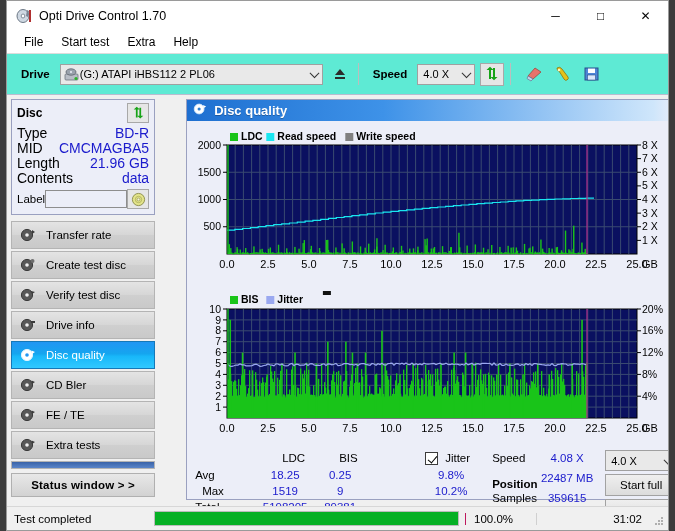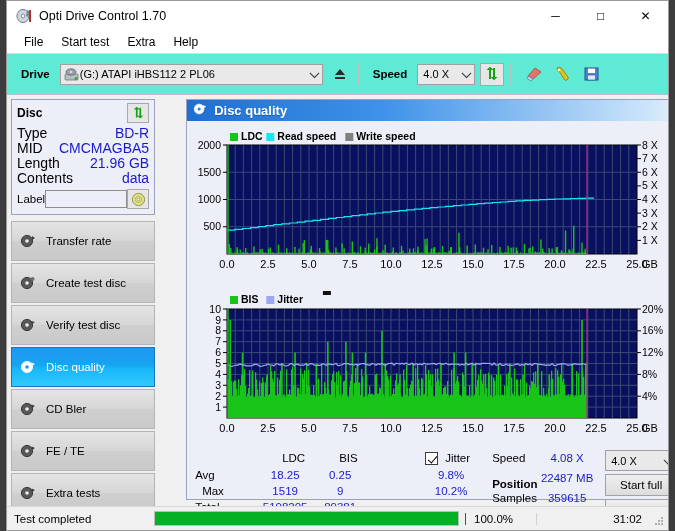--- a/index.html
+++ b/index.html
@@ -122,21 +122,21 @@
     border: 1px solid #8e8e8e;
     box-sizing: border-box;
   }
   .cd-btn {
     width: 22px; height: 20px; background: #e6e6e6;
     border: 1px solid #a8a8a8; box-sizing: border-box;
     display: flex; align-items: center; justify-content: center;
   }
   .navlist { margin-top: 6px; }
   .navitem {
-    height: 40px;
+    height: 28px;
     background: linear-gradient(to bottom,#e4e4e4 0%,#d6d6d6 50%,#cfcfcf 51%,#c9c9c9 100%);
     border: 1px solid #b4b4b4;
     box-sizing: border-box;
     display: flex; align-items: center;
     margin-bottom: 2px;
     font-size: 11.5px; color: #000;
     cursor: default;
   }
   .navitem .ic { width: 22px; margin-left: 8px; display: flex; align-items: center; }
   .navitem .lb { margin-left: 4px; }
@@ -379,20 +379,30 @@
         </div>
         <div class="navitem">
           <span class="ic">
             <svg width="16" height="16" viewBox="0 0 16 16">
                 <circle cx="7" cy="8" r="5.6" fill="#585858" stroke="#3a3a3a"></circle>
                 <circle cx="7" cy="8" r="1.8" fill="#efefef"></circle>
                 <path d="M11 4 l4 1 -3 2z" fill="#3a3a3a"></path>
               </svg>
           </span>
           <span class="lb">Verify test disc</span>
+        </div>
+        <div class="navitem">
+          <span class="ic">
+            <svg width="16" height="16" viewBox="0 0 16 16">
+                <circle cx="7" cy="8" r="5.6" fill="#585858" stroke="#3a3a3a"></circle>
+                <circle cx="7" cy="8" r="1.8" fill="#efefef"></circle>
+                <rect x="11" y="4" width="4" height="2" fill="#3a3a3a"></rect>
+              </svg>
+          </span>
+          <span class="lb">Drive info</span>
         </div>
         <div class="navitem active">
           <span class="ic">
             <svg width="16" height="16" viewBox="0 0 16 16">
                 <circle cx="7" cy="8" r="5.6" fill="#ffffff" stroke="#dff3ff"></circle>
                 <circle cx="7" cy="8" r="1.8" fill="#2196f3"></circle>
                 <path d="M11.5 3.5 l3.5 1.5 -3 2z" fill="#ffffff"></path>
               </svg>
           </span>
           <span class="lb">Disc quality</span>

